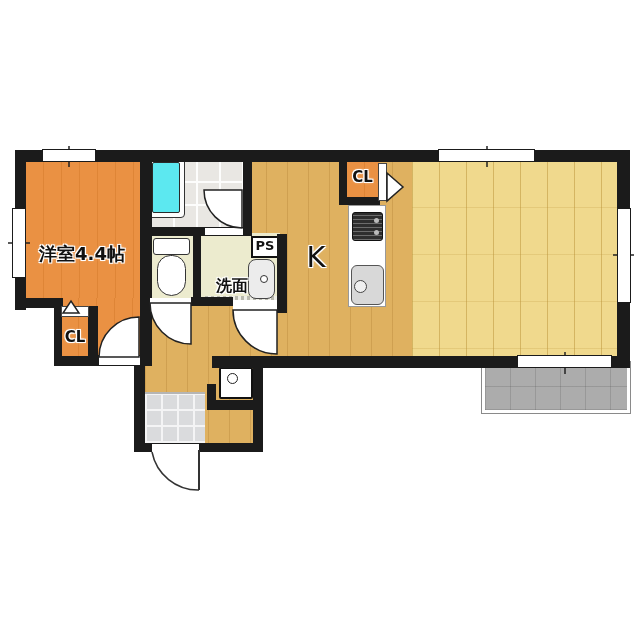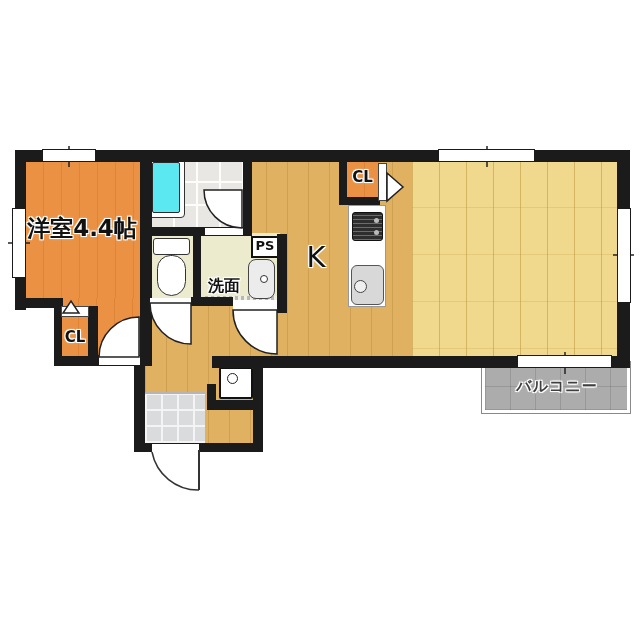--- a/index.html
+++ b/index.html
@@ -116,21 +116,20 @@
     <line x1="199" y1="450" x2="199" y2="490" stroke="#333333" stroke-width="2"></line>
     <path d="M 387 173 L 403 187 L 387 201 Z" fill="#ffffff" stroke="#222222" stroke-width="1.5"></path>
     <path d="M 63 313 L 79 313 L 71 301 Z" fill="#ffffff" stroke="#222222" stroke-width="1.5"></path>
     <line x1="69" y1="146" x2="69" y2="167" stroke="#222" stroke-width="1.5"></line>
     <line x1="487" y1="146" x2="487" y2="167" stroke="#222" stroke-width="1.5"></line>
     <line x1="8" y1="243" x2="30" y2="243" stroke="#222" stroke-width="1.5"></line>
     <line x1="613" y1="255" x2="634" y2="255" stroke="#222" stroke-width="1.5"></line>
     <line x1="565" y1="352" x2="565" y2="374" stroke="#222" stroke-width="1.5"></line>
   </svg>
 
-  <div class="lbl z50" style="left:22px;top:216px;width:120px;font-size:23px;">洋室4.4帖</div>
+  <div class="lbl z50" style="left:22px;top:244px;width:120px;font-size:18px;">洋室4.4帖</div>
   <div class="lbl z50" style="left:296px;top:242px;width:40px;font-size:29px;font-weight:normal;">K</div>
-  <div class="lbl z50" style="left:200px;top:277px;width:48px;font-size:16px;">洗面</div>
+  <div class="lbl z50" style="left:208px;top:277px;width:48px;font-size:16px;">洗面</div>
   <div class="lbl z50" style="left:251px;top:239px;width:28px;font-size:13px;">PS</div>
   <div class="lbl z50" style="left:346px;top:169px;width:33px;font-size:15px;">CL</div>
   <div class="lbl z50" style="left:60px;top:329px;width:30px;font-size:15px;">CL</div>
-  <div class="lbl z50" style="left:493px;top:378px;width:128px;font-size:15px;color:#3f3f3f;letter-spacing:1px;">バルコニー</div>
 
 </div>
 
 </body></html>

